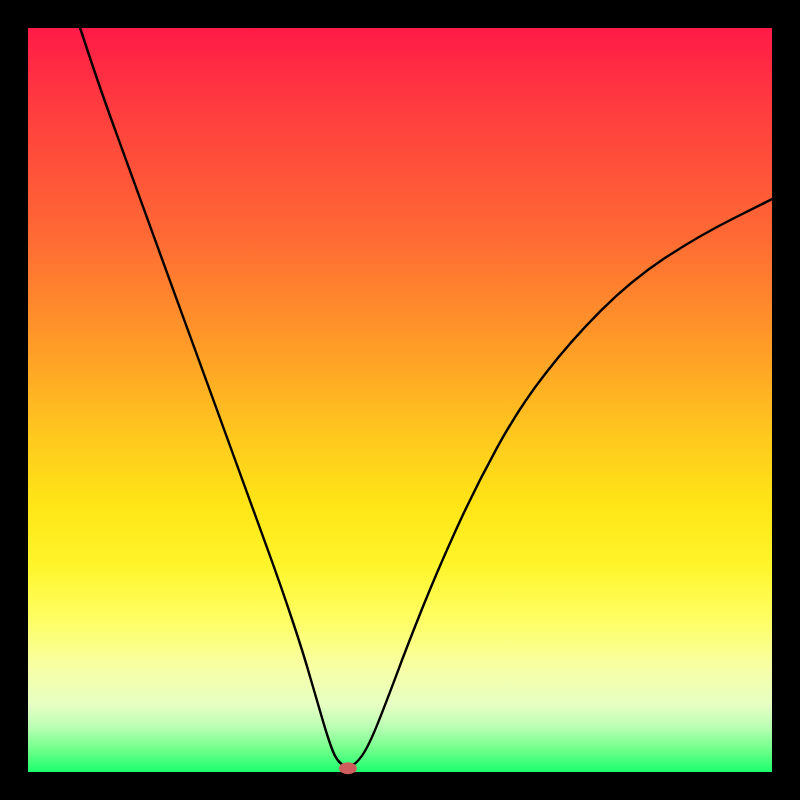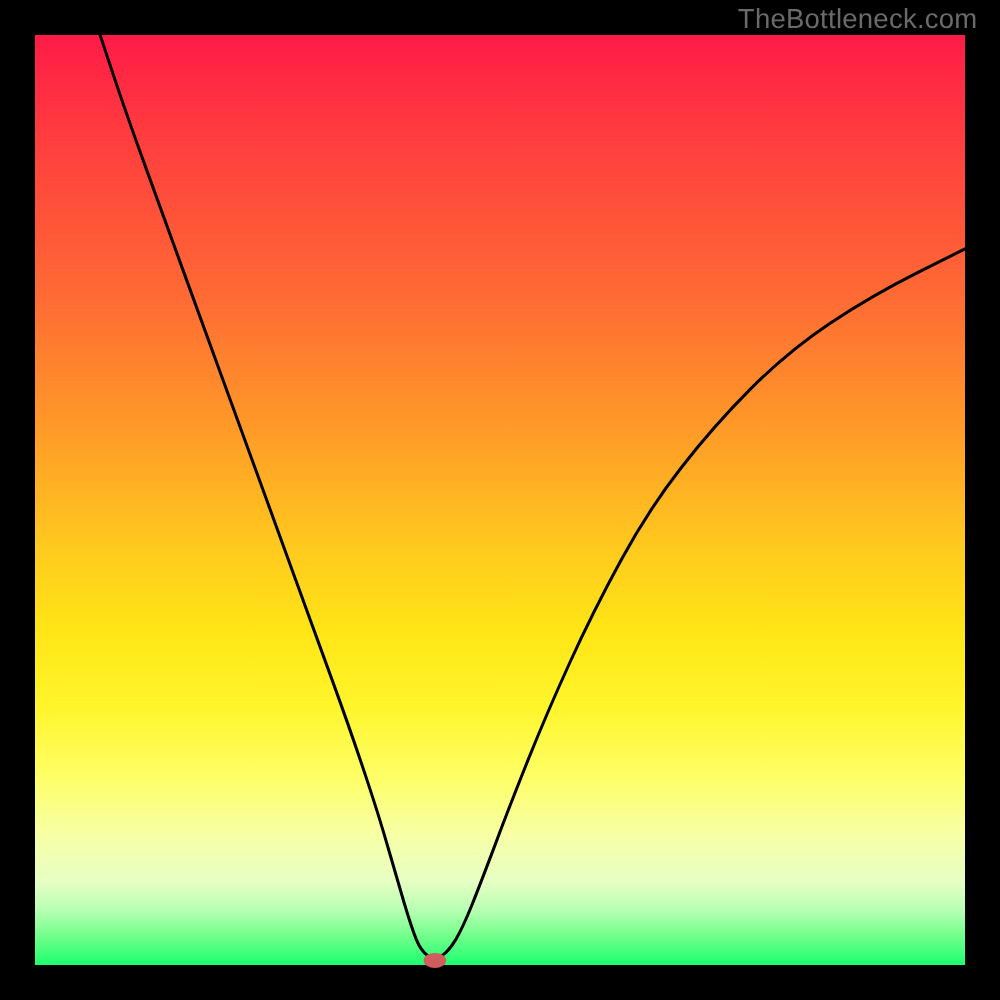--- a/index.html
+++ b/index.html
@@ -69,21 +69,20 @@
   }
   .marker {
     fill: #cf5d5d;
     stroke: none;
   }
 </style>
 </head>
 <body>
 
 <div class="frame">
-  <div class="watermark">TheBottleneck.com</div>
 
   <div class="plot-area">
     <svg class="curve" viewBox="0 0 744 744" preserveAspectRatio="none">
       <path id="bottleneck-path" class="curve-path" d="M 52.1 0.0 Q 52.1 0.0 63.2 33.5 Q 74.4 67.0 89.3 107.9 Q 104.2 148.8 119.0 189.7 Q 133.9 230.6 148.8 271.6 Q 163.7 312.5 178.6 353.4 Q 193.4 394.3 208.3 435.2 Q 223.2 476.2 238.1 517.1 Q 253.0 558.0 264.1 591.5 Q 275.3 625.0 282.7 651.0 Q 290.2 677.0 295.7 695.6 Q 301.3 714.2 305.0 723.5 Q 308.8 732.8 314.3 736.6 Q 319.9 740.3 325.5 736.6 Q 331.1 732.8 336.7 723.5 Q 342.2 714.2 349.7 695.6 Q 357.1 677.0 368.3 647.3 Q 379.4 617.5 394.3 580.3 Q 409.2 543.1 427.8 502.2 Q 446.4 461.3 468.7 420.4 Q 491.0 379.4 517.1 346.0 Q 543.1 312.5 572.9 282.7 Q 602.6 253.0 636.1 230.6 Q 669.6 208.3 706.8 189.7 T 744.0 171.1"></path>
       <ellipse id="min-marker" class="marker" rx="9" ry="6" cx="319.9" cy="740.3"></ellipse>
     </svg>
   </div>
 </div>
 
 </body></html>

